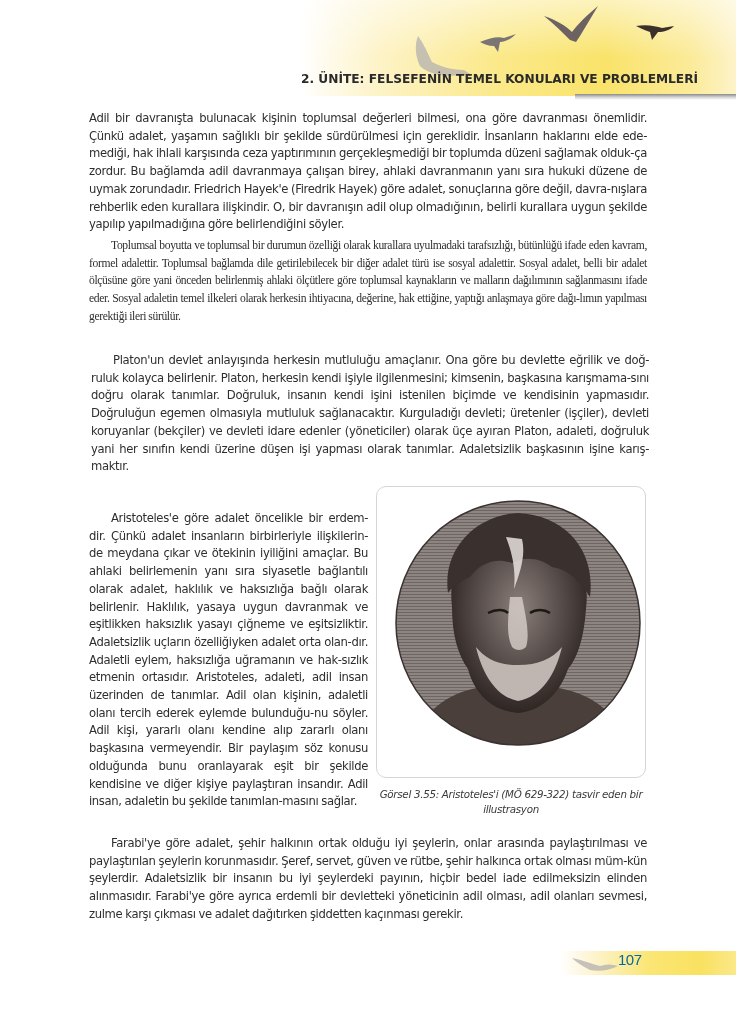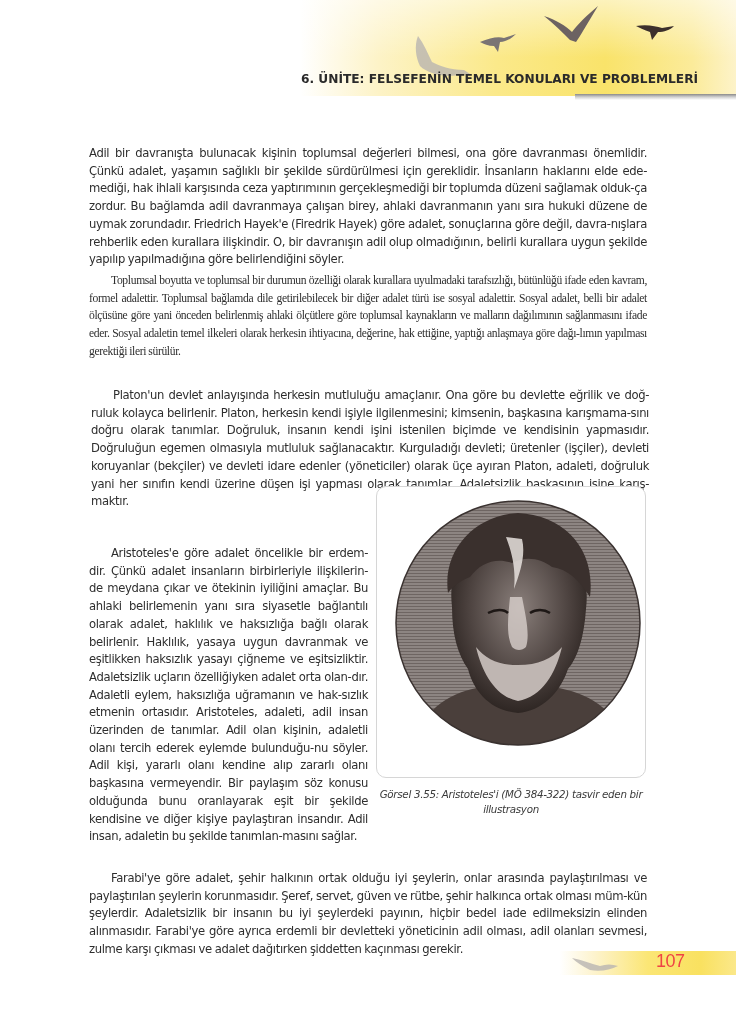--- a/index.html
+++ b/index.html
@@ -26,21 +26,21 @@
     position:absolute; left:301px; top:72px;
     font-family:"DejaVu Sans", sans-serif; font-weight:bold;
     font-size:12.2px; letter-spacing:0px; color:#2a2a2a;
     white-space:nowrap;
   }
   .text {
     position:absolute;
     font-family:"DejaVu Sans", sans-serif;
     font-size:11.6px; line-height:17.7px; color:#2e2e2e;
     text-align:justify; hyphens:manual;
-    letter-spacing:-0.35px; word-spacing:-0.4px;margin-top:35px;
+    letter-spacing:-0.35px; word-spacing:-0.4px;
   }
   .text p { margin:0; text-indent:0; }
   .indent { text-indent:22px !important; }
   #p1 { left:89px; top:110px; width:558px; }
   #p2 { left:89px; top:237px; width:558px;font-family:Liberation Serif, serif; }
   #p3 { left:91px; top:352px; width:558px; }
   #p4 { left:89px; top:510px; width:279px; }
   #p5 { left:89px; top:835px; width:558px; }
 
   .figure-frame {
@@ -52,38 +52,38 @@
     position:absolute; left:378px; top:787px; width:266px;
     font-family:"DejaVu Sans", sans-serif; font-style:italic;
     font-size:10.3px; line-height:14.5px; color:#3a3a3a; text-align:center;
     letter-spacing:-0.3px;
   }
   .footer-band {
     position:absolute; left:560px; top:951px; width:176px; height:24px;
     background: linear-gradient(90deg, rgba(255,255,255,0) 0%, #fdf3cc 20%, #fbe675 50%, #f9e160 80%, #fbe88a 100%);
   }
   .page-number {
-    position:absolute; left:656px; top:951px;
-    font-family:"Liberation Sans", sans-serif; font-size:18px; color:#ef4444;
+    position:absolute; left:618px; top:951px;
+    font-family:"Liberation Sans", sans-serif; font-size:15px; color:#0369a1;
     letter-spacing:-0.5px;
   }
   .footer-bird { position:absolute; left:570px; top:952px; width:50px; height:22px; }
 </style>
 </head>
 <body>
 
 <div class="header-band"></div>
 <svg class="birds" viewBox="0 0 356 96">
   <path d="M38 36 C44 44 48 54 52 62 C60 66 70 70 84 70 L90 74 L70 76 C58 76 46 72 40 66 C36 58 34 46 38 36 Z" fill="#b4b0b0" opacity="0.75"></path>
   <path d="M100 42 C110 38 118 36 124 38 L136 34 C132 38 126 42 120 42 L118 52 L114 46 C108 46 104 44 100 42 Z" fill="#7a7474"></path>
   <path d="M164 16 C176 20 186 26 192 32 C198 24 206 16 218 6 C212 16 206 26 200 36 L196 42 L190 40 C182 32 174 24 164 16 Z" fill="#6c6262"></path>
   <path d="M256 26 C266 24 276 26 282 28 L294 26 C290 30 284 32 278 32 L272 40 L270 32 C264 30 260 28 256 26 Z" fill="#3c302c"></path>
 </svg>
 <div class="header-shadow"></div>
-<div class="unit-title">6. ÜNİTE: FELSEFENİN TEMEL KONULARI VE PROBLEMLERİ</div>
+<div class="unit-title">2. ÜNİTE: FELSEFENİN TEMEL KONULARI VE PROBLEMLERİ</div>
 
 <div class="text" id="p1">
   <p>Adil bir davranışta bulunacak kişinin toplumsal değerleri bilmesi, ona göre davranması önemlidir. Çünkü adalet, yaşamın sağlıklı bir şekilde sürdürülmesi için gereklidir. İnsanların haklarını elde ede-mediği, hak ihlali karşısında ceza yaptırımının gerçekleşmediği bir toplumda düzeni sağlamak olduk-ça zordur. Bu bağlamda adil davranmaya çalışan birey, ahlaki davranmanın yanı sıra hukuki düzene de uymak zorundadır. Friedrich Hayek'e (Firedrik Hayek) göre adalet, sonuçlarına göre değil, davra-nışlara rehberlik eden kurallara ilişkindir. O, bir davranışın adil olup olmadığının, belirli kurallara uygun şekilde yapılıp yapılmadığına göre belirlendiğini söyler.</p>
 </div>
 <div class="text" id="p2">
   <p class="indent">Toplumsal boyutta ve toplumsal bir durumun özelliği olarak kurallara uyulmadaki tarafsızlığı, bütünlüğü ifade eden kavram, formel adalettir. Toplumsal bağlamda dile getirilebilecek bir diğer adalet türü ise sosyal adalettir. Sosyal adalet, belli bir adalet ölçüsüne göre yani önceden belirlenmiş ahlaki ölçütlere göre toplumsal kaynakların ve malların dağılımının sağlanmasını ifade eder. Sosyal adaletin temel ilkeleri olarak herkesin ihtiyacına, değerine, hak ettiğine, yaptığı anlaşmaya göre dağı-lımın yapılması gerektiği ileri sürülür.</p>
 </div>
 <div class="text" id="p3">
   <p class="indent">Platon'un devlet anlayışında herkesin mutluluğu amaçlanır. Ona göre bu devlette eğrilik ve doğ-ruluk kolayca belirlenir. Platon, herkesin kendi işiyle ilgilenmesini; kimsenin, başkasına karışmama-sını doğru olarak tanımlar. Doğruluk, insanın kendi işini istenilen biçimde ve kendisinin yapmasıdır. Doğruluğun egemen olmasıyla mutluluk sağlanacaktır. Kurguladığı devleti; üretenler (işçiler), devleti koruyanlar (bekçiler) ve devleti idare edenler (yöneticiler) olarak üçe ayıran Platon, adaleti, doğruluk yani her sınıfın kendi üzerine düşen işi yapması olarak tanımlar. Adaletsizlik başkasının işine karış-maktır.</p>
 </div>
@@ -112,21 +112,21 @@
     <path d="M20 252 C30 210 60 195 90 190 L162 190 C196 196 226 212 236 252 Z" fill="#4a3f3b"></path>
     <path d="M60 110 C54 60 86 26 126 24 C170 24 200 60 194 112 C192 140 186 160 176 172 C168 196 150 214 126 216 C100 214 82 196 76 172 C66 158 60 138 60 110 Z" fill="url(#faceg)"></path>
     <path d="M56 96 C50 52 84 18 126 16 C172 18 204 52 198 100 C188 84 176 72 160 70 C150 62 134 58 120 66 C104 60 88 66 78 80 C68 84 60 90 56 96 Z" fill="#3a302d"></path>
     <path d="M114 40 C120 56 124 72 122 92 C128 76 134 58 130 42 Z" fill="#e8e2de" opacity="0.85"></path>
     <path d="M118 100 C116 120 114 138 120 150 C124 154 130 154 134 150 C138 138 134 120 130 100 Z" fill="#d8d0cc" opacity="0.8"></path>
     <path d="M84 150 C90 176 104 200 126 204 C150 200 164 176 170 150 C160 162 146 168 126 168 C106 168 94 162 84 150 Z" fill="#bfb6b2"></path>
     <path d="M96 116 C104 112 112 112 116 116 M138 116 C144 112 152 112 158 116" stroke="#1e1816" stroke-width="2.5" fill="none"></path>
   </g>
   <circle cx="126" cy="126" r="122" fill="none" stroke="#3a3230" stroke-width="1.5"></circle>
 </svg>
-<div class="caption">Görsel 3.55: Aristoteles'i (MÖ 384-322) tasvir eden bir illustrasyon</div>
+<div class="caption">Görsel 3.55: Aristoteles'i (MÖ 629-322) tasvir eden bir illustrasyon</div>
 
 <div class="text" id="p5">
   <p class="indent">Farabi'ye göre adalet, şehir halkının ortak olduğu iyi şeylerin, onlar arasında paylaştırılması ve paylaştırılan şeylerin korunmasıdır. Şeref, servet, güven ve rütbe, şehir halkınca ortak olması müm-kün şeylerdir. Adaletsizlik bir insanın bu iyi şeylerdeki payının, hiçbir bedel iade edilmeksizin elinden alınmasıdır. Farabi'ye göre ayrıca erdemli bir devletteki yöneticinin adil olması, adil olanları sevmesi, zulme karşı çıkması ve adalet dağıtırken şiddetten kaçınması gerekir.</p>
 </div>
 
 <div class="footer-band"></div>
 <svg class="footer-bird" viewBox="0 0 50 22">
   <path d="M2 6 C12 8 22 12 30 14 C36 12 42 12 48 14 C40 18 30 20 20 18 C12 14 6 10 2 6 Z" fill="#b8b4b2" opacity="0.8"></path>
 </svg>
 <div class="page-number">107</div>

